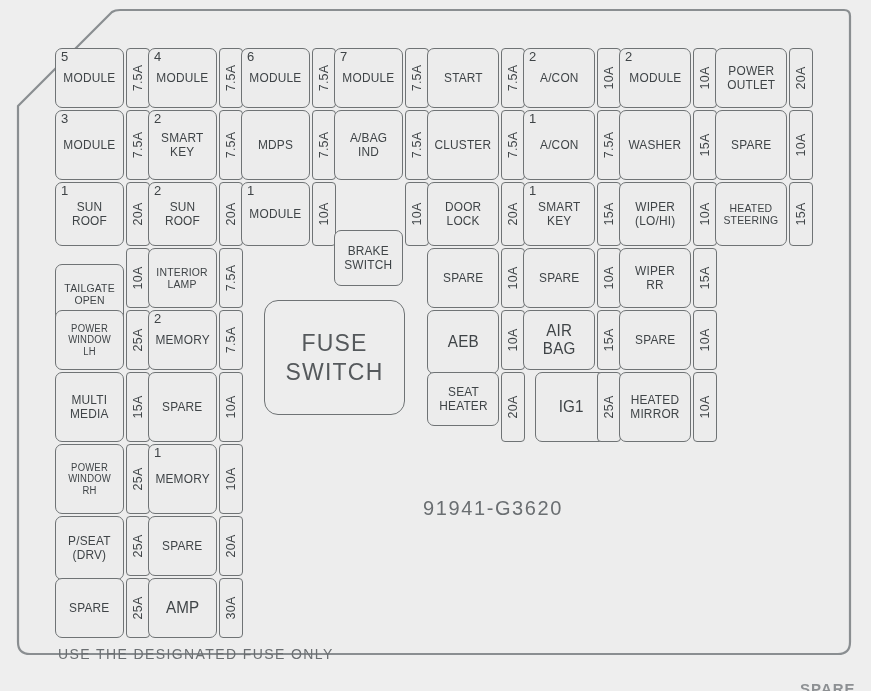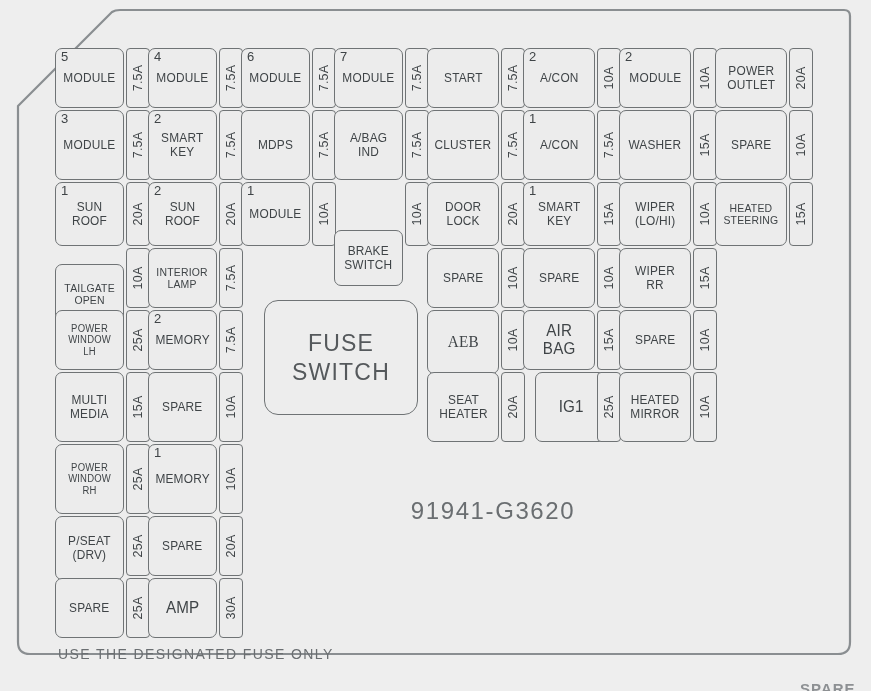--- a/index.html
+++ b/index.html
@@ -74,21 +74,21 @@
     color:#55595c;
     font-size:23px;
     line-height:29px;
     letter-spacing:1.2px;
     white-space:pre-line;
   }
 
   #part-number{
     position:absolute;
     color:#6a6e71;
-    font-size:24px;
+    font-size:20px;
     letter-spacing:1.6px;
     white-space:nowrap;
   }
 
   #warning{
     position:absolute;
     color:#6a6e71;
     font-size:14px;
     letter-spacing:1.4px;
     white-space:nowrap;
@@ -304,27 +304,27 @@
       </div>
       <div class="cell amp" style="left: 501px; top: 182px; width: 24px; height: 64px;">
         <span class="ampwrap">20A</span>
       </div>
       <div class="cell" style="left: 427px; top: 248px; width: 72px; height: 60px;">
         <span class="lbl">SPARE</span>
       </div>
       <div class="cell amp" style="left: 501px; top: 248px; width: 24px; height: 60px;">
         <span class="ampwrap">10A</span>
       </div>
-      <div class="cell" style="left: 427px; top: 310px; width: 72px; height: 64px; font-family: Liberation Serif, serif;">
+      <div class="cell" style="left: 427px; top: 310px; width: 72px; height: 64px;">
         <span class="lbl big">AEB</span>
       </div>
       <div class="cell amp" style="left: 501px; top: 310px; width: 24px; height: 60px;">
         <span class="ampwrap">10A</span>
       </div>
-      <div class="cell" style="left: 427px; top: 372px; width: 72px; height: 70px; justify-content: center;">
+      <div class="cell" style="left: 427px; top: 372px; width: 72px; height: 54px; justify-content: center;">
         <span class="lbl">SEAT
 HEATER</span>
       </div>
       <div class="cell amp" style="left: 501px; top: 372px; width: 24px; height: 70px;">
         <span class="ampwrap">20A</span>
       </div>
       <div class="cell" style="left: 523px; top: 48px; width: 72px; height: 60px;">
         <span class="idx">2</span>
         <span class="lbl">A/CON</span>
       </div>
@@ -420,21 +420,21 @@
       </div>
       <div class="cell" style="left: 715px; top: 182px; width: 72px; height: 64px;">
         <span class="lbl sm">HEATED
 STEERING</span>
       </div>
       <div class="cell amp" style="left: 789px; top: 182px; width: 24px; height: 64px;">
         <span class="ampwrap">15A</span>
       </div>
     </div>
 
-  <div id="fuse-switch" style="left: 264px; top: 300px; width: 154px; height: 115px;">FUSE
+  <div id="fuse-switch" style="left: 264px; top: 300px; width: 141px; height: 115px;">FUSE
 SWITCH</div>
 
   <div id="part-number" style="left: 493px; top: 497px; transform: translateX(-50%);">91941-G3620</div>
 
   <div id="warning" style="left: 58px; top: 646px;">USE THE DESIGNATED FUSE ONLY</div>
 
   <div id="caption" style="left: 800px; top: 680px; width: 71px; height: 11px;">SPARE</div>
 
 </div>
 

